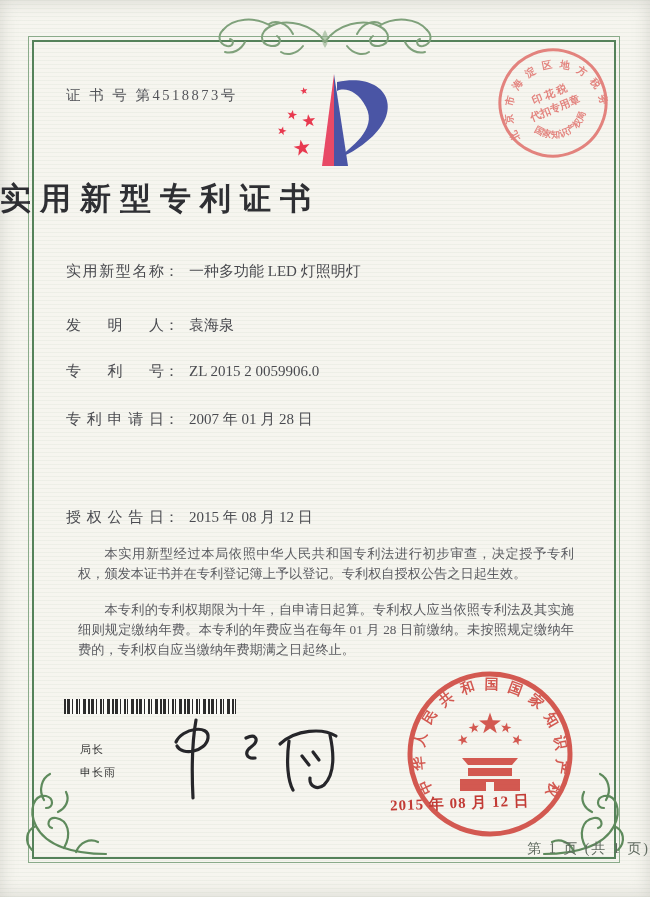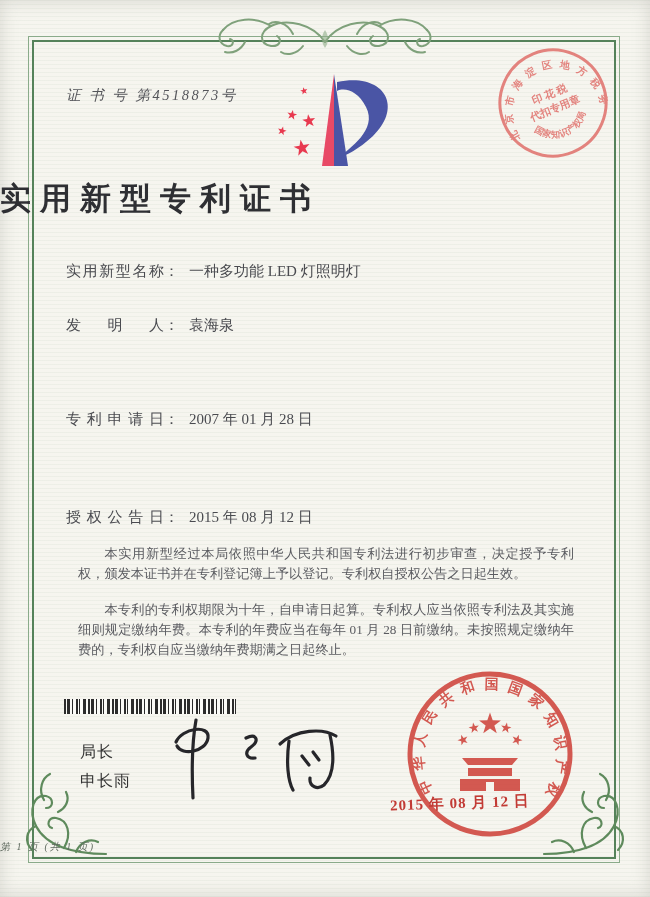--- a/index.html
+++ b/index.html
@@ -17,21 +17,20 @@
     border:1px solid #8aab8a;
   }
   .frame-inner{
     position:absolute; left:3px; top:3px; right:3px; bottom:3px;
     border:2px solid #55825a;
   }
   .ornament{position:absolute; pointer-events:none;}
   .cert-no{
     position:absolute; left:66px; top:86px; font-size:14.5px; color:#54555a;
     letter-spacing:2.5px;
-    font-style:italic;
   }
   .logo{position:absolute; left:252px; top:60px; width:170px; height:112px;}
   .tax-stamp{position:absolute; left:494px; top:44px; width:118px; height:118px; transform:rotate(-22deg); opacity:.85;}
   .title{
     position:absolute; left:0; top:178px; width:100%; 
     font-size:31px; font-weight:bold; letter-spacing:9px; color:#2e2f33;
   }
   .field{position:absolute; left:66px; font-size:15px; color:#4a4b50; white-space:nowrap;}
   .flabel{display:inline-block; width:98px; text-align:justify; text-align-last:justify; vertical-align:bottom;}
   .fcolon{margin-right:10px;}
@@ -40,31 +39,31 @@
     font-size:13.2px; line-height:20px; color:#5a5b60; text-align:justify;
   }
   .body-text p{margin:16px; text-indent:2em;}
   .barcode{
     position:absolute; left:64px; top:699px; width:172px; height:15px;
     background:repeating-linear-gradient(90deg,
       #2c2c2c 0 2px, #fbfbf8 2px 3px, #2c2c2c 3px 6px, #fbfbf8 6px 8px,
       #2c2c2c 8px 9px, #fbfbf8 9px 12px, #2c2c2c 12px 14px, #fbfbf8 14px 15px,
       #2c2c2c 15px 16px, #fbfbf8 16px 19px, #2c2c2c 19px 22px, #fbfbf8 22px 24px);
   }
-  .signer{position:absolute; left:80px; top:742px; font-size:16px; color:#333; font-family:Liberation Serif, serif;}
+  .signer{position:absolute; left:80px; top:742px; font-size:11px; color:#333; font-family:Liberation Serif, serif;}
   .signer div{margin-bottom:8px; letter-spacing:1px;}
   .signature{position:absolute; left:158px; top:708px; width:200px; height:100px;}
   .official-seal{position:absolute; left:402px; top:666px; width:176px; height:176px; opacity:.88;}
   .seal-date{
     position:absolute; left:390px; top:794px; font-size:15px; color:#c23b35;
     letter-spacing:1px; font-weight:bold; transform:rotate(-2deg);
   }
   .footer{
-    position:absolute; left:0; top:840px; width:100%; text-align:left;
-    font-size:10px; color:#5f6a5f; letter-spacing:2px;font-style:italic;
+    position:absolute; left:0; top:840px; width:100%; text-align:right;
+    font-size:14px; color:#5f6a5f; letter-spacing:2px;
   }
   .f0{top:262px}.f1{top:316px}.f2{top:362px}.f3{top:410px}.f4{top:459px}.f5{top:508px}
 </style>
 </head>
 <body>
 
 <div class="page">
 
   <div class="frame-outer">
     <div class="frame-inner"></div>
@@ -139,20 +138,23 @@
     <text x="59" y="68" text-anchor="middle" font-size="10.5" fill="#e0706b" font-weight="bold">代扣专用章</text>
   </svg>
 
   <div class="title">实用新型专利证书</div>
 
   <div class="field f1">
     <span class="flabel">发明人</span><span class="fcolon">：</span><span>袁海泉</span>
   </div>
   <div class="field f0">
     <span class="flabel">实用新型名称</span><span class="fcolon">：</span><span>一种多功能 LED 灯照明灯</span>
+  </div>
+  <div class="field f2">
+    <span class="flabel">专利号</span><span class="fcolon">：</span><span>ZL 2015 2 0059906.0</span>
   </div>
   <div class="field f3">
     <span class="flabel">专利申请日</span><span class="fcolon">：</span><span>2007 年 01 月 28 日</span>
   </div>
   <div class="field f5">
     <span class="flabel">授权公告日</span><span class="fcolon">：</span><span>2015 年 08 月 12 日</span>
   </div>
 
   <div class="body-text">
     <p>本实用新型经过本局依照中华人民共和国专利法进行初步审查，决定授予专利权，颁发本证书并在专利登记簿上予以登记。专利权自授权公告之日起生效。</p>

